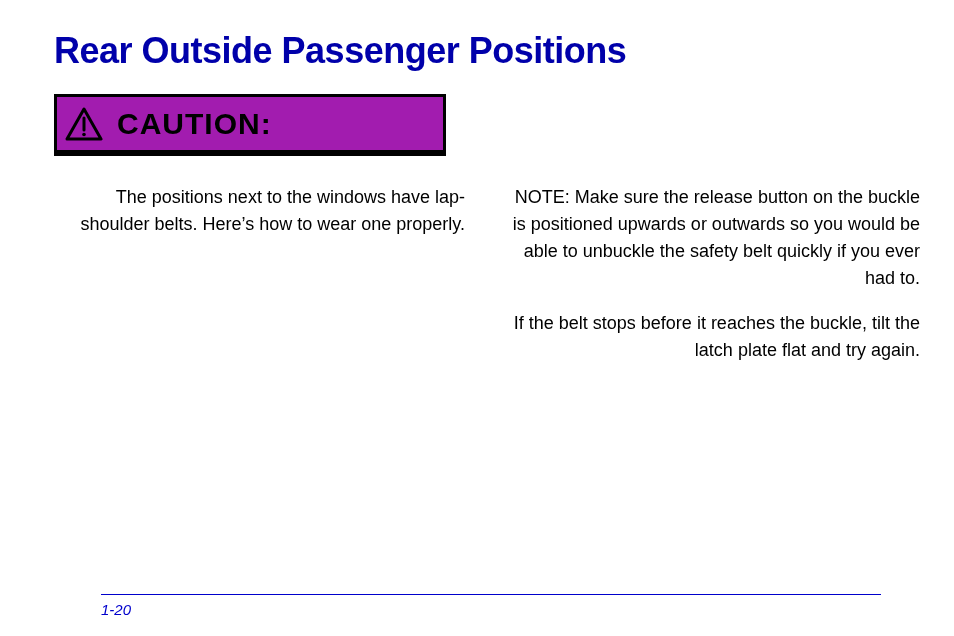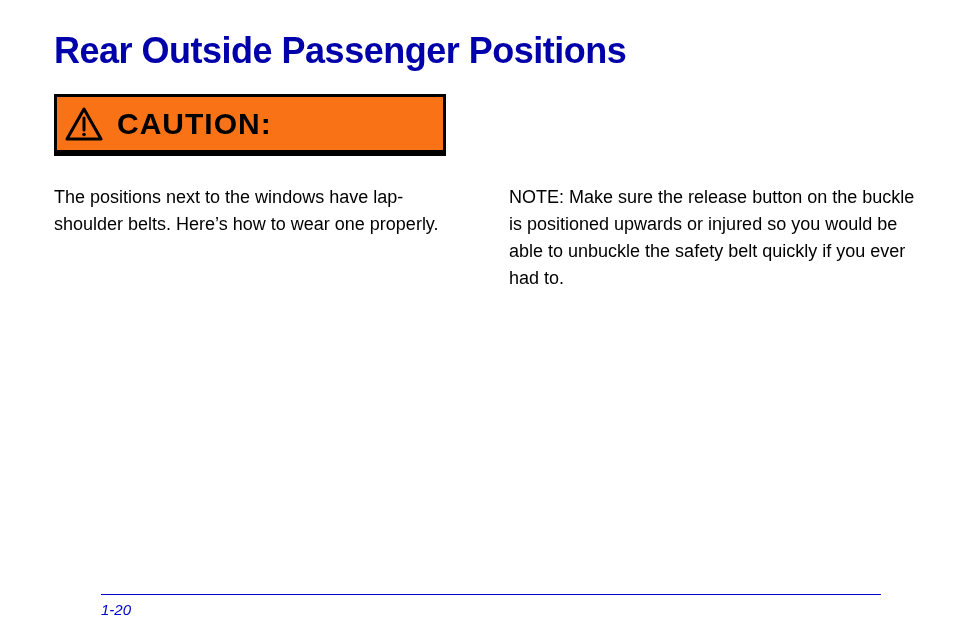--- a/index.html
+++ b/index.html
@@ -21,21 +21,21 @@
     letter-spacing: -0.5px;
   }
   .caution-box {
     width: 392px;
     border: 3px solid #000000;
     margin-left: -8px;
   }
   .caution-header {
     display: flex;
     align-items: center;
-    background: #f97316;
+    background: #a21caf;
     border-bottom: 3px solid #000000;
     height: 56px;
     padding-left: 8px;
   }
   .caution-header svg { display: block; }
   .caution-label {
     font-family: "Arial Black", Arial, sans-serif;
     font-weight: 900;
     font-size: 30px;
     margin-left: 14px;
@@ -49,20 +49,21 @@
   .columns {
     display: flex;
     gap: 44px;
     margin-top: 28px;
     margin-left: -8px;
   }
   .col-left, .col-right {
     flex: 1;
     font-size: 18px;
     line-height: 1.5;
+    text-align: right;
   }
   .col-left p + p,
   .col-right p + p { margin-top: 18px; }
   .note-label { font-weight: normal; }
   .footer {
     position: absolute;
     left: 0;
     right: 5px;
     bottom: 18px;
     width: 100%;
@@ -98,22 +99,23 @@
     </div>
   </div>
 
   <div class="columns">
     <div class="col-left">
       <p>The positions next to the windows have lap-shoulder belts. Here’s how to wear one properly.</p>
     </div>
     <div class="col-right">
       <p>
         <span class="note-label">NOTE:</span>
-        <span>Make sure the release button on the buckle is positioned upwards or injured so you would be able to unbuckle the safety belt quickly if you ever had to.</span>
+        <span>Make sure the release button on the buckle is positioned upwards or outwards so you would be able to unbuckle the safety belt quickly if you ever had to.</span>
       </p>
+      <p>If the belt stops before it reaches the buckle, tilt the latch plate flat and try again.</p>
     </div>
   </div>
 
   <div class="footer">
     <div class="footer-line">
       <span>1-20</span>
     </div>
   </div>
 </div>
 

